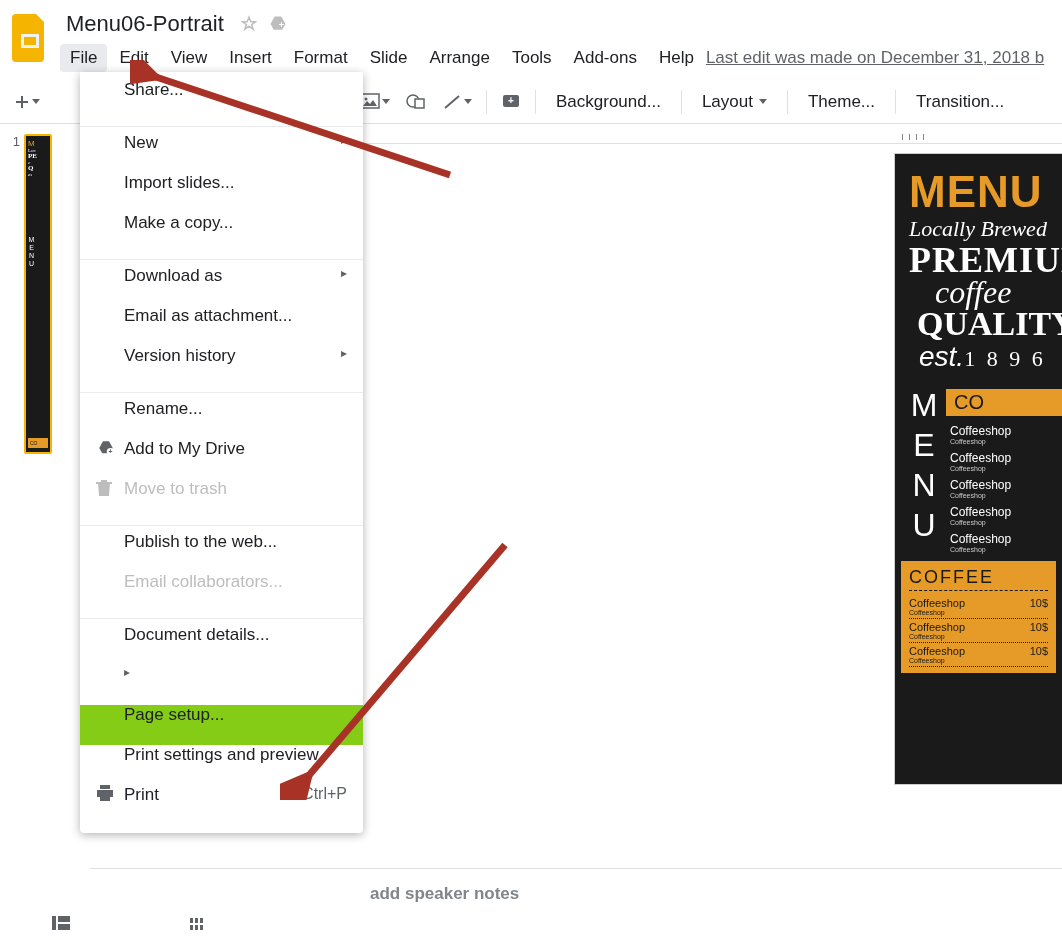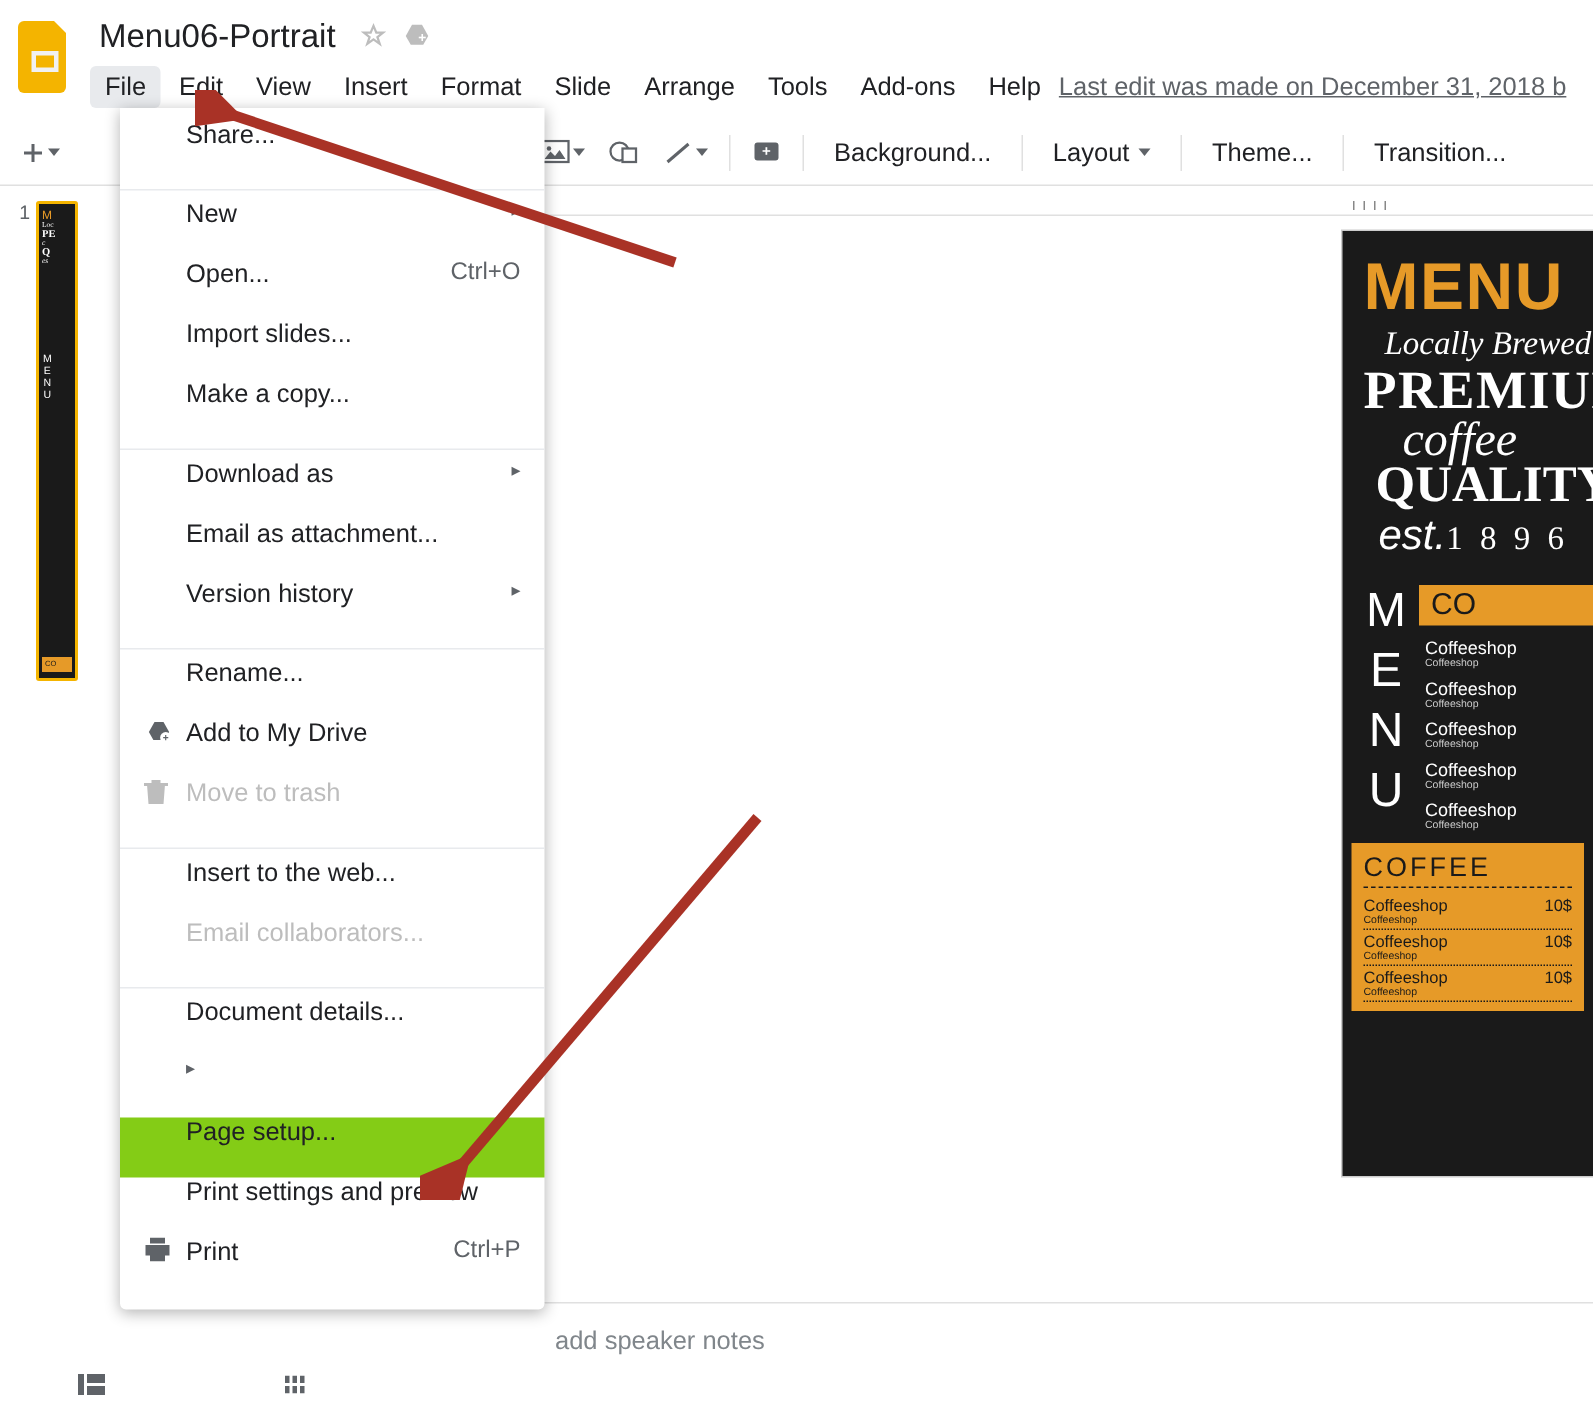--- a/index.html
+++ b/index.html
@@ -35,38 +35,38 @@
 .thumb .t-vert { color:#fff; writing-mode: vertical-rl; text-orientation: upright; font-family: Impact, sans-serif; font-size:7px; letter-spacing:1px; position:absolute; left:2px; top:100px; }
 .thumb .t-badge { background:#e69a28; color:#1a1a1a; font-size:5px; position:absolute; bottom:4px; left:2px; right:2px; padding:2px; }
 
 .canvas-area { flex:1; background:#fff; position:relative; display:flex; justify-content:flex-end; padding-top:30px; }
 .ruler-h { position:absolute; top:0; left:0; right:0; height:20px; border-bottom:1px solid #e0e0e0; background:#fff; }
 .ruler-tick { position:absolute; right:130px; top:10px; width:30px; display:flex; gap:6px; }
 .ruler-tick span { width:1px; height:6px; background:#888; display:block; }
 
 .slide { width: 167px; height: 630px; background:#1a1a1a; box-shadow: 0 0 0 1px #ccc; margin-right: 0; overflow:hidden; position:relative; font-family: Georgia, serif; }
 .s-menu { color:#e69a28; font-family: Impact, "Arial Black", sans-serif; font-size:44px; font-weight:bold; letter-spacing:1px; padding: 16px 0 0 14px; line-height:1; }
-.s-sub1 { color:#fff; font-family: 'Brush Script MT', cursive; font-size:22px; padding-left:28px; margin-top:2px; font-style:italic; }
+.s-sub1 { color:#fff; font-family: 'Brush Script MT', cursive; font-size:22px; padding-left:14px; margin-top:2px; font-style:italic; }
 .s-prem { color:#fff; font-family: "Times New Roman", serif; font-size:36px; font-weight:bold; letter-spacing:1px; padding-left:14px; line-height:1; }
 .s-coffee { color:#fff; font-family:'Brush Script MT', cursive; font-size:32px; padding-left:40px; font-style:italic; line-height:0.9; }
 .s-qual { color:#fff; font-family:"Times New Roman", serif; font-size:34px; font-weight:bold; padding-left:22px; line-height:1; }
 .s-est { color:#fff; font-family:'Brush Script MT', cursive; font-size:28px; padding-left:24px; font-style:italic; }
 .s-est .num { font-family:"Times New Roman", serif; font-style:normal; font-size:22px; letter-spacing:3px; }
 .s-row { display:flex; margin-top:10px; }
 .s-vmenu { color:#fff; writing-mode: vertical-rl; text-orientation: upright; font-family: Impact, sans-serif; font-size:32px; letter-spacing:4px; padding:4px 4px 4px 10px; }
 .s-list { flex:1; padding-top:6px; }
 .s-banner { background:#e69a28; color:#1a1a1a; font-family: Impact, sans-serif; font-size:20px; padding:2px 8px; margin-bottom:8px; }
 .s-item { color:#fff; font-size:12px; padding:0 4px 6px 4px; }
 .s-item .isub { display:block; font-size:7px; color:#ccc; }
 .s-section { background:#e69a28; margin: 2px 6px 0 6px; padding:6px 8px; }
 .s-section-title { font-family: Impact, sans-serif; font-size:18px; color:#1a1a1a; letter-spacing:2px; border-bottom:1px dashed #1a1a1a; padding-bottom:2px; margin-bottom:4px; }
 .s-sec-item { font-size:11px; color:#1a1a1a; display:flex; justify-content:space-between; border-bottom:1px dotted #1a1a1a; padding:2px 0; }
 .s-sec-item .ssub { display:block; font-size:7px; }
 
-.notes { position:absolute; bottom:18px; left:90px; right:0; height:50px; border-top:1px solid #e0e0e0; background:#fff; display:flex; align-items:center; padding-left:280px; color:#80868b; font-size:17px; }
+.notes { position:absolute; bottom:18px; left:90px; right:0; height:50px; border-top:1px solid #e0e0e0; background:#fff; display:flex; align-items:center; padding-left:280px; color:#80868b; font-size:17px;font-weight:bold; }
 .bottom-bar { position:absolute; bottom:0; left:0; right:0; height:22px; background:#fff; display:flex; align-items:center; padding-left:52px; gap:120px; }
 .bb-icon { color:#5f6368; }
 
 .dropdown { position:absolute; left:80px; top:72px; width:283px; background:#fff; box-shadow: 0 2px 10px rgba(0,0,0,0.3); border-radius: 0 0 4px 4px; padding: 8px 0; z-index:100; }
 .dd-item { display:flex; align-items:flex-start; height:40px; padding: 0 16px 0 16px; font-size:17px; color:#202124; cursor:pointer; position:relative; }
 .dd-item.disabled { color:#bdbdbd; }
 .dd-item.hover { background:#84cc16; }
 .dd-icon { width:28px; display:flex; align-items:center; color:#5f6368; }
 .dd-label { flex:1; }
 .dd-short { color:#5f6368; font-size:16px; }
@@ -254,25 +254,20 @@
       <span class="dd-label">Share...</span>
     </div>
   <div class="dd-sep"></div>
   <div class="dd-item">
       <span class="dd-icon"></span>
       <span class="dd-label">New</span>
       <span class="dd-arrow">▸</span>
     </div>
   <div class="dd-item">
       <span class="dd-icon"></span>
-      <span class="dd-label">Open...</span>
-      <span class="dd-short">Ctrl+O</span>
-    </div>
-  <div class="dd-item">
-      <span class="dd-icon"></span>
       <span class="dd-label">Import slides...</span>
     </div>
   <div class="dd-item">
       <span class="dd-icon"></span>
       <span class="dd-label">Make a copy...</span>
     </div>
   <div class="dd-sep"></div>
   <div class="dd-item">
       <span class="dd-icon"></span>
       <span class="dd-label">Download as</span>
@@ -306,21 +301,21 @@
       <span class="dd-icon">
         <svg width="16" height="18" viewBox="0 0 16 18">
           <path fill="#bdbdbd" d="M2 4h12l-1 13H3zM5 1h6v2H5zM0 3h16v2H0z"></path>
         </svg>
       </span>
       <span class="dd-label">Move to trash</span>
     </div>
   <div class="dd-sep"></div>
   <div class="dd-item">
       <span class="dd-icon"></span>
-      <span class="dd-label">Insert to the web...</span>
+      <span class="dd-label">Publish to the web...</span>
     </div>
   <div class="dd-item disabled">
       <span class="dd-icon"></span>
       <span class="dd-label">Email collaborators...</span>
     </div>
   <div class="dd-sep"></div>
   <div class="dd-item">
       <span class="dd-icon"></span>
       <span class="dd-label">Document details...</span>
     </div>

